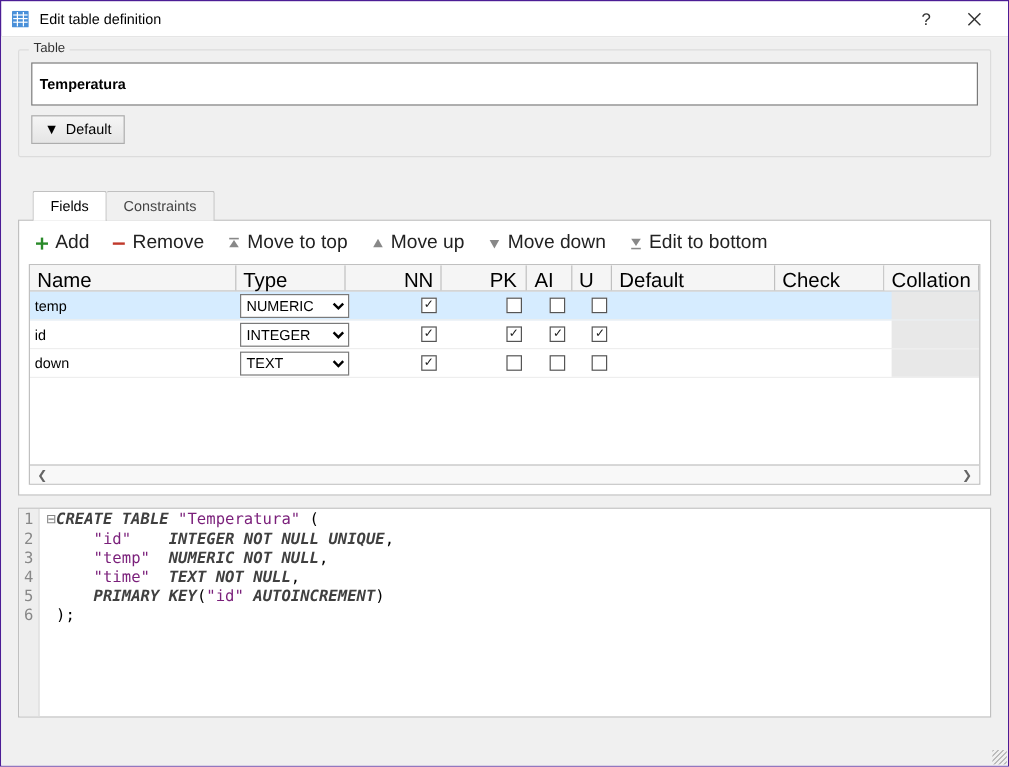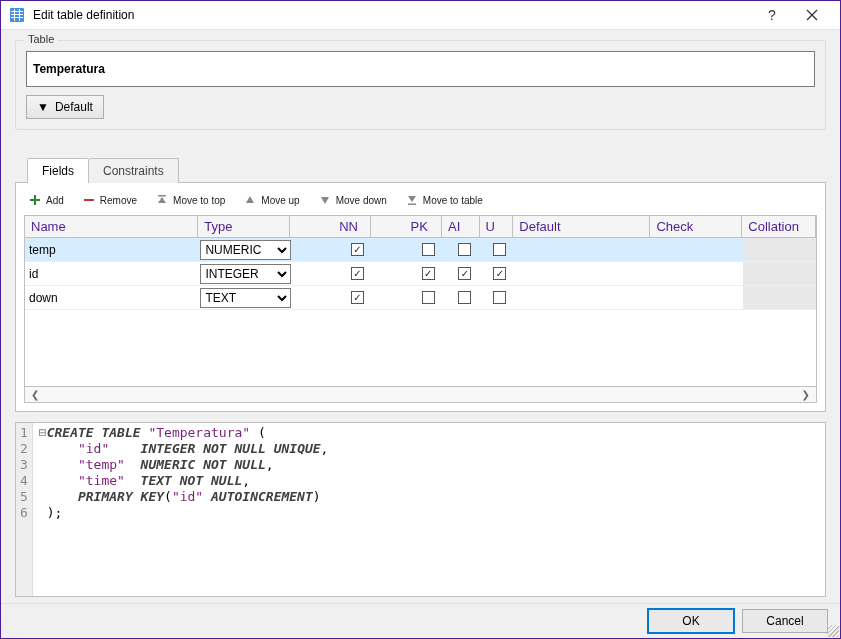--- a/index.html
+++ b/index.html
@@ -13,26 +13,26 @@
 .group { border: 1px solid #dcdcdc; border-radius: 2px; padding: 10px; background:#f0f0f0; position:relative;}
 .group-label { position: absolute; top: -8px; left: 8px; background:#f0f0f0; padding:0 4px; font-size:11px; color:#333;}
 .tablename-input { width: 100%; height: 36px; border: 1px solid #7a7a7a; padding: 0 6px; font-size: 12px; font-weight: bold; background:#fff; margin-bottom:8px;}
 .adv-btn { height: 24px; padding: 0 10px; border: 1px solid #adadad; background: linear-gradient(#f5f5f5,#e5e5e5); display: inline-flex; align-items:center; gap:6px; font-size:12px;}
 .tabs { margin-top: 14px; display:flex;padding-left:12px; }
 .tab { padding: 5px 14px; border: 1px solid #c0c0c0; border-bottom: none; background:#f0f0f0; border-top-left-radius:2px; border-top-right-radius:2px; position:relative; top:1px; color:#444;}
 .tab.active { background:#fff; color:#000; z-index:2;}
 .tab:not(.active){border-left:none;}
 .tab-panel { border: 1px solid #c0c0c0; background:#fff; padding:8px; display:flex; flex-direction:column; height:230px;}
 .toolbar { display:flex; gap:18px; padding:2px 4px 8px 4px; align-items:center;}
-.tool-btn { display:flex; align-items:center; gap:4px; font-size:10px; color:#222;}
+.tool-btn { display:flex; align-items:center; gap:4px; font-size:16px; color:#222;}
 .tool-btn .ico { width:14px; height:14px; display:flex; align-items:center; justify-content:center;}
 .grid { flex:1; border:1px solid #c0c0c0; overflow:hidden; display:flex; flex-direction:column;}
 .grid-head, .grid-row { display:flex; align-items:stretch; }
 .grid-head { background:#f5f5f5; border-bottom:1px solid #c0c0c0; height:22px;}
-.grid-head .cell { border-right:1px solid #c0c0c0; padding:3px 6px; font-size:13px; color:#4c1d95;}
+.grid-head .cell { border-right:1px solid #c0c0c0; padding:3px 6px; font-size:17px; color:#000000;}
 .grid-row { height:24px; border-bottom:1px solid #eee;}
 .grid-row.sel { background:#d6ecff;}
 .grid-row .cell { border-right:1px solid transparent; padding:2px 4px; display:flex; align-items:center;}
 .col-name{width:190px;} .col-type{width:100px;} .col-nn{width:40px;justify-content:center;margin-left:43px;} .col-pk{width:40px;justify-content:center;margin-left:34px;} .col-ai{width:40px;justify-content:center;} .col-u{width:36px;justify-content:center;} .col-def{width:150px;} .col-check{width:100px;} .col-coll{width:80px; background:#e8e8e8;}
 .grid-head .col-coll{background:#f5f5f5;}
 .type-sel{width:92px; height:20px; border:1px solid #7a7a7a; font-size:12px; background:#fff;}
 .cbox{width:13px;height:13px;border:1px solid #555; display:inline-flex; align-items:center; justify-content:center; background:#fff;}
 .cbox.checked::after{content:"✓"; font-size:10px; line-height:1; color:#222;}
 .grid-body{flex:1; overflow:hidden;}
 .grid-scroll{height:16px; border-top:1px solid #c0c0c0; display:flex; align-items:center; padding:0 6px; justify-content:space-between; color:#666; font-size:10px; background:#f8f8f8;}
@@ -135,21 +135,21 @@
             </span>
             <span>Move down</span>
           </div>
         <div class="tool-btn">
             <span class="ico">
               <svg width="10" height="10">
                 <polygon points="5,7 9,1 1,1" fill="#888"></polygon>
                 <rect x="1" y="8.5" width="8" height="1.5" fill="#888"></rect>
               </svg>
             </span>
-            <span>Move to table</span>
+            <span>Edit to bottom</span>
           </div>
       </div>
 
       <div class="grid">
         <div class="grid-head">
           <div class="cell col-name">Name</div>
           <div class="cell col-type">Type</div>
           <div class="cell col-nn">NN</div>
           <div class="cell col-pk">PK</div>
           <div class="cell col-ai">AI</div>
@@ -243,18 +243,14 @@
           <div><span class="fold">⊟</span><span class="kw">CREATE TABLE </span><span class="str">"Temperatura"</span><span> (</span></div>
           <div><span> </span><span>    </span><span class="str">"id"</span><span>    </span><span class="kw">INTEGER NOT NULL UNIQUE</span><span>,</span></div>
           <div><span> </span><span>    </span><span class="str">"temp"</span><span>  </span><span class="kw">NUMERIC NOT NULL</span><span>,</span></div>
           <div><span> </span><span>    </span><span class="str">"time"</span><span>  </span><span class="kw">TEXT NOT NULL</span><span>,</span></div>
           <div><span> </span><span>    </span><span class="kw">PRIMARY KEY</span><span>(</span><span class="str">"id"</span><span> </span><span class="kw">AUTOINCREMENT</span><span>)</span></div>
           <div><span> </span><span>);</span></div>
         </div>
     </div>
   </div>
 
-  <div class="footer">
-    <button class="dlg-btn primary">OK</button>
-    <button class="dlg-btn">Cancel</button>
-  </div>
   <div class="grip"></div>
 </div>
 
 </body></html>

